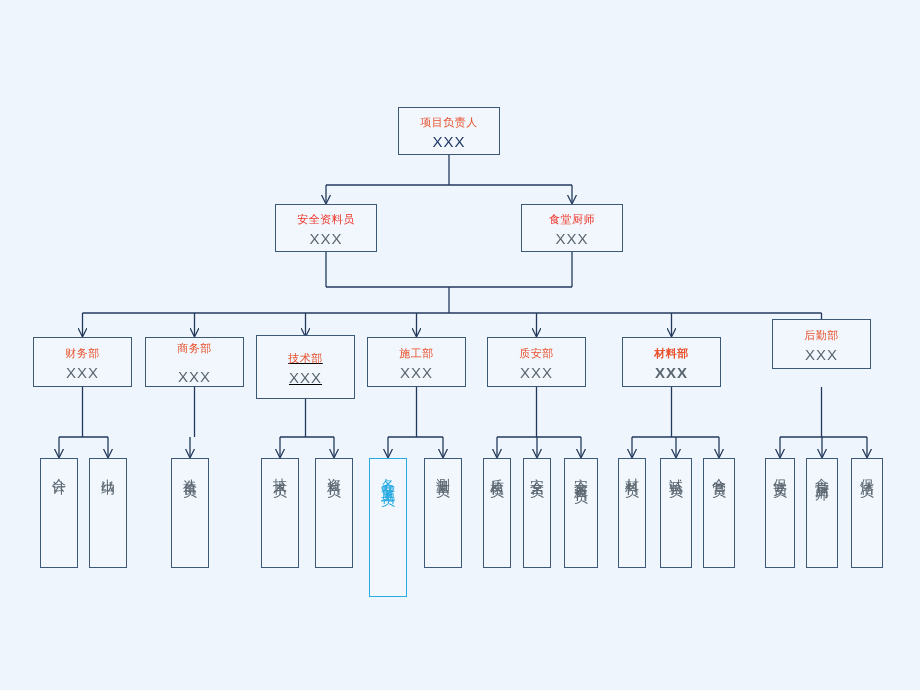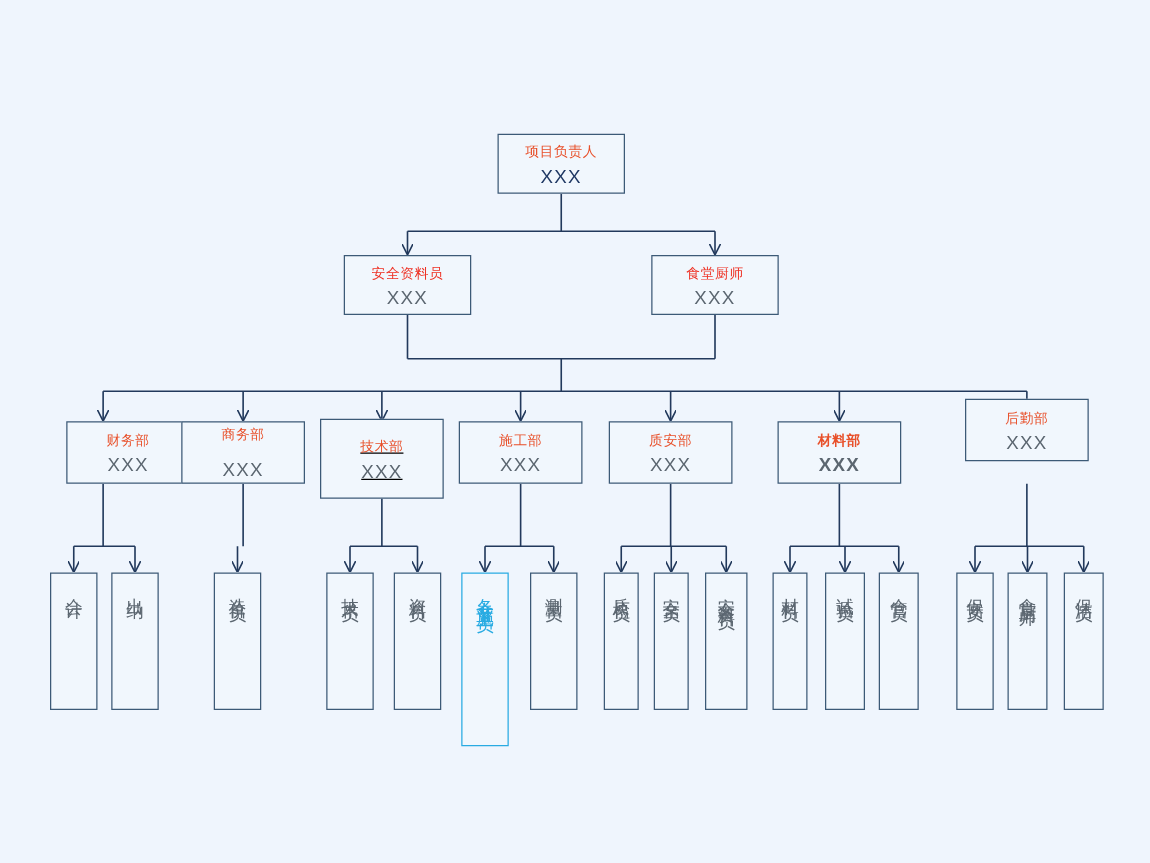--- a/index.html
+++ b/index.html
@@ -153,21 +153,21 @@
     <div class="node-title">安全资料员</div>
     <div class="node-sub">XXX</div>
   </div>
 
   <div class="node level2" style="left:521px; top:204px; width:102px; height:48px;">
     <div class="node-title">食堂厨师</div>
     <div class="node-sub">XXX</div>
   </div>
 
   <div id="dept-layer">
-      <div class="node dept" style="left: 33px; top: 337px; width: 99px; height: 50px; margin-left: 20px;">
+      <div class="node dept" style="left: 33px; top: 337px; width: 99px; height: 50px;">
         <div class="node-title">财务部</div>
         <div class="node-sub">XXX</div>
       </div>
       <div class="node dept" style="left: 145px; top: 337px; width: 99px; height: 50px; justify-content: space-between;">
         <div class="node-title">商务部</div>
         <div class="node-sub">XXX</div>
       </div>
       <div class="node dept" style="left: 256px; top: 335px; width: 99px; height: 64px; text-decoration: underline;">
         <div class="node-title">技术部</div>
         <div class="node-sub">XXX</div>

